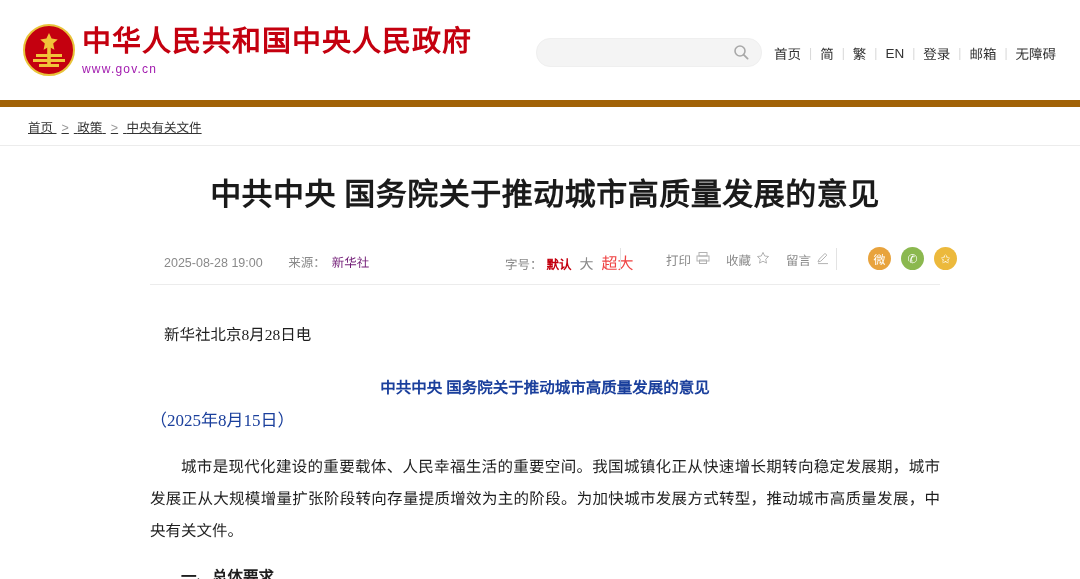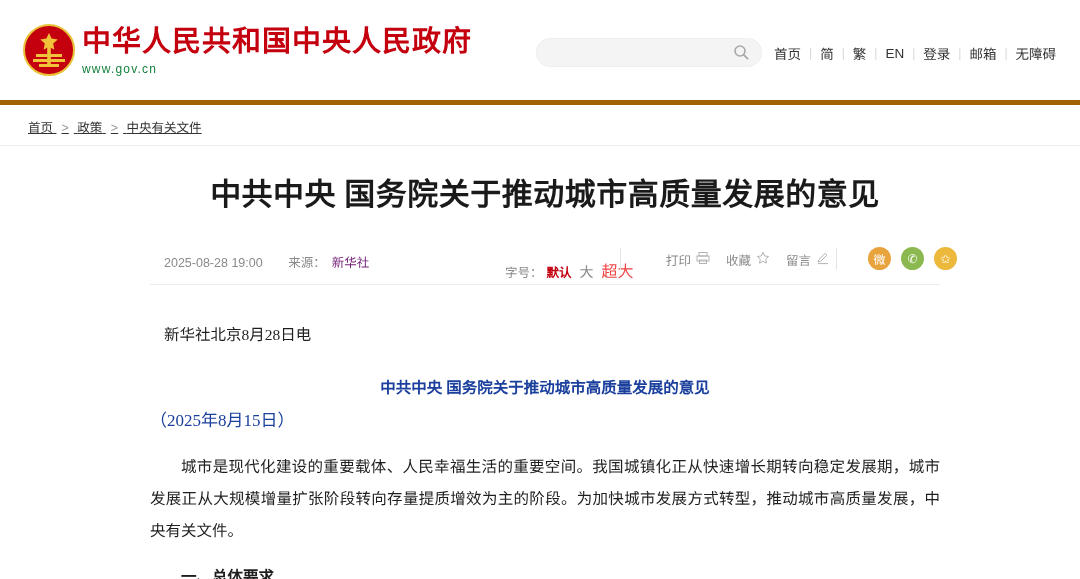--- a/index.html
+++ b/index.html
@@ -14,21 +14,21 @@
     height: 579px;
     overflow: hidden;
     background: #ffffff;
   }
 
   
   .header {
     position: relative;
     height: 100px;
     background: #ffffff;
-    border-bottom: 5px solid #a16207;
+    border-bottom: 7px solid #a16207;
   }
   .emblem {
     position: absolute;
     left: 22px;
     top: 22px;
     width: 54px;
     height: 56px;
   }
   .emblem-svg { display:block; }
 
@@ -42,21 +42,21 @@
     font-weight: bold;
     font-size: 29px;
     letter-spacing: 1px;
     color: #c4000f;
     line-height: 34px;
     white-space: nowrap;
   }
   .site-domain {
     margin-top: 4px;
     font-size: 12px;
-    color: #15803d;
+    color: #a21caf;
     letter-spacing: 1.2px;
     font-family: "Liberation Sans", sans-serif;
   }
 
   .search-box {
     position: absolute;
     left: 536px;
     top: 38px;
     width: 224px;
     height: 27px;
@@ -157,21 +157,21 @@
     position: absolute;
     left: 14px;
     top: 6px;
     white-space: nowrap;
   }
   .meta-left .src-name { color: #701a75; margin-left: 6px; font-family: Liberation Mono, monospace; }
 
   .meta-center {
     position: absolute;
     left: 355px;
-    top: 12px;
+    top: 4px;
     display: flex;
     align-items: baseline;
     white-space: nowrap;
     color: #8a8a8a;
   }
   .meta-center .lbl { margin-right: 4px; }
   .fs-default { color: #c4000f; font-weight: bold; margin-right: 8px; }
   .fs-big { color: #8a8a8a; font-size: 14px; margin-right: 8px; }
   .fs-huge { color: #ef4444; font-size: 16px; }
 

